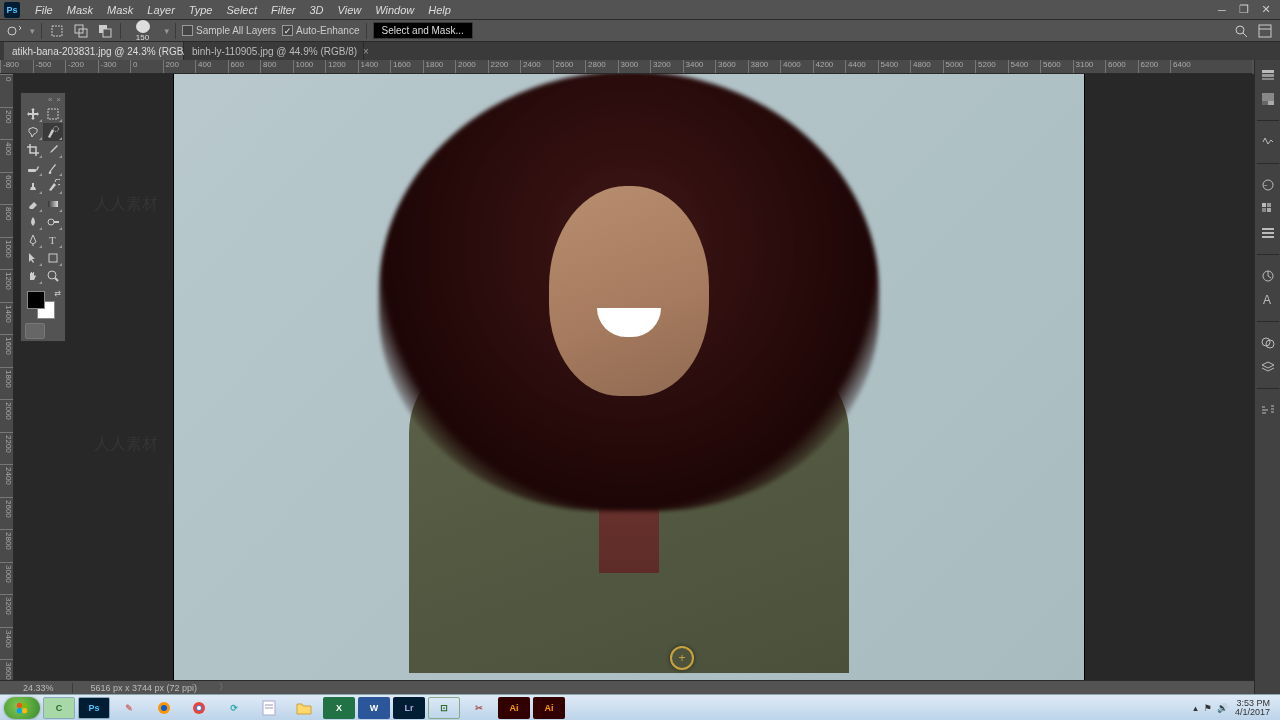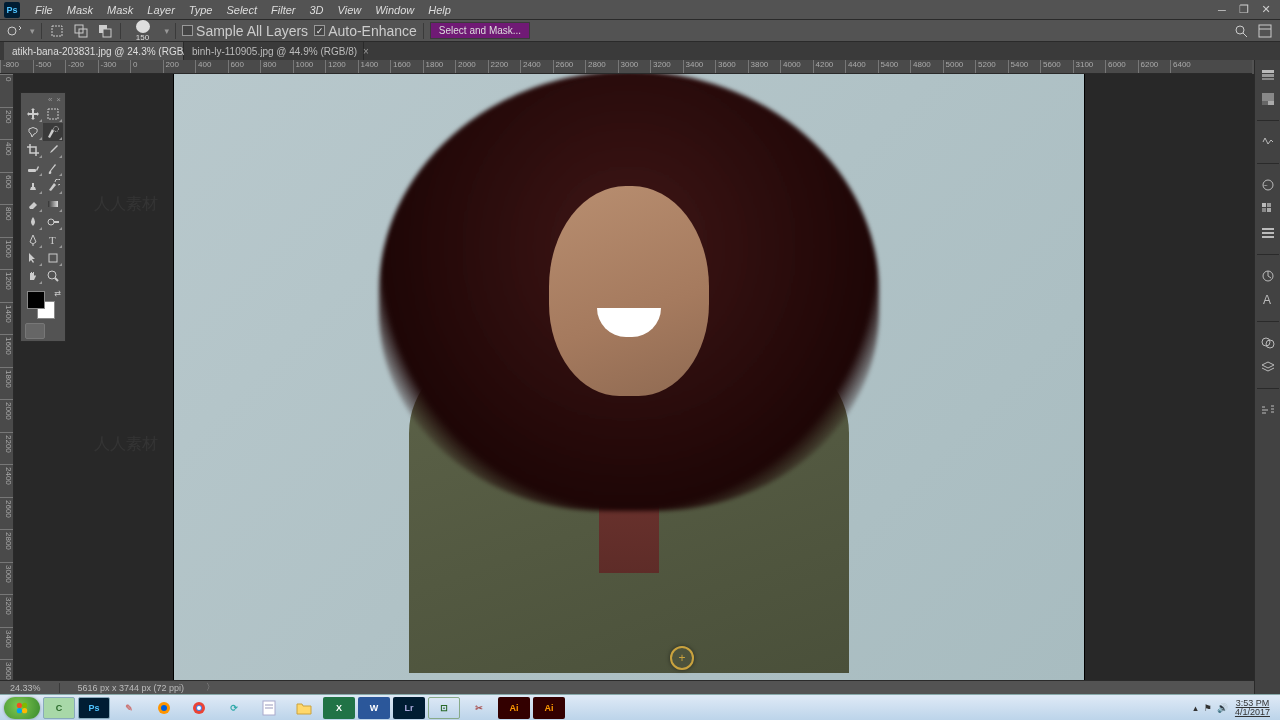--- a/index.html
+++ b/index.html
@@ -14,22 +14,22 @@
 
 
 .optbar { height: 22px; background: #535353; display: flex; align-items: center; padding: 0 6px; border-bottom: 1px solid #2a2a2a; gap: 6px; }
 .opt-icon { width: 18px; height: 16px; display: flex; align-items: center; justify-content: center; color: #ddd; }
 .opt-sep { width: 1px; height: 16px; background: #3a3a3a; }
 .brush-preview { width: 32px; height: 22px; display: flex; flex-direction: column; align-items: center; justify-content: center; }
 .brush-dot { width: 14px; height: 14px; border-radius: 50%; background: #ddd; }
 .brush-size { font-size: 8px; color: #ddd; }
 .chk { width: 11px; height: 11px; border: 1px solid #999; background: #444; display: inline-flex; align-items: center; justify-content: center; margin-right: 3px; vertical-align: middle; }
 .chk.checked::after { content: "✓"; font-size: 9px; color: #eee; }
-.opt-label { color: #ccc; font-size: 14px; display: flex; align-items: center; justify-content: space-between; }
-.opt-btn { padding: 2px 8px; background: #701a75; border: 1px solid #3a3a3a; color: #ddd; font-size: 10px; }
+.opt-label { color: #ccc; font-size: 10px; display: flex; align-items: center; justify-content: space-between; }
+.opt-btn { padding: 2px 8px; background: #000000; border: 1px solid #3a3a3a; color: #ddd; font-size: 10px; }
 .opt-right { margin-left: auto; display: flex; gap: 6px; }
 
 
 .doctabs { height: 18px; background: #3a3a3a; display: flex; align-items: flex-end; padding-left: 4px; }
 .doctab { height: 18px; padding: 0 8px; display: flex; align-items: center; gap: 6px; font-size: 10px; color: #bbb; background: #3a3a3a; border-right: 1px solid #2a2a2a; max-width: 180px; white-space: nowrap; }
 .doctab.active { background: #535353; color: #ddd; }
 .doctab-x { color: #999; font-size: 10px; }
 
 
 .ruler-h { position: absolute; left: 0; right: 28px; top: 60px; height: 14px; background: #4a4a4a; border-bottom: 1px solid #2a2a2a; overflow: hidden; display: flex; }
@@ -63,32 +63,32 @@
 .portrait { position: absolute; left: 50%; top: 48%; transform: translate(-50%, -50%); width: 560px; height: 600px; }
 .hair { position: absolute; left: 50%; top: 38%; transform: translate(-50%, -50%); width: 500px; height: 440px; background: radial-gradient(ellipse at 50% 40%, #4a2828 0%, #3a2020 40%, #2e1a1a 70%, transparent 78%); border-radius: 50% 50% 45% 45%; filter: blur(2px) contrast(1.2); }
 .face { position: absolute; left: 50%; top: 38%; transform: translate(-50%, -50%); width: 160px; height: 210px; background: linear-gradient(160deg, #b88e70 0%, #a57a5e 60%, #8f6a52 100%); border-radius: 48% 48% 44% 44%; }
 .face::after { content: ""; position: absolute; left: 30%; top: 58%; width: 40%; height: 14%; background: #fff; border-radius: 0 0 30px 30px; }
 .jacket { position: absolute; left: 50%; bottom: -10px; transform: translateX(-50%); width: 440px; height: 320px; background: linear-gradient(160deg, #5c6248 0%, #4a503a 100%); border-radius: 80px 80px 0 0; }
 .jacket::before { content: ""; position: absolute; left: 50%; top: 20px; transform: translateX(-50%); width: 60px; height: 200px; background: linear-gradient(#7a3a34, #5e2c28); border-radius: 30px 30px 0 0; }
 .cursor-ring { position: absolute; left: 656px; top: 572px; width: 24px; height: 24px; border: 2px solid #c9a23e; border-radius: 50%; display: flex; align-items: center; justify-content: center; color: #c9a23e; font-size: 12px; box-shadow: 0 0 4px rgba(0,0,0,0.5); }
 .wm { position: absolute; color: rgba(255,255,255,0.06); font-size: 16px; pointer-events: none; }
 
 
-.statusbar { position: absolute; left: 0; right: 26px; bottom: 26px; height: 14px; background: #535353; border-top: 1px solid #2a2a2a; display: flex; align-items: center; padding: 0 10px; font-size: 9px; color: #bbb; gap: 18px; }
+.statusbar { position: absolute; left: 0; right: 26px; bottom: 26px; height: 14px; background: #535353; border-top: 1px solid #2a2a2a; display: flex; align-items: center; padding: 0 23px; font-size: 9px; color: #bbb; gap: 18px; }
 .statusbar .sep { width: 1px; height: 10px; background: #3a3a3a; }
 .statusbar .arrow { margin-left: 4px; color: #999; }
 
 
 .taskbar { position: absolute; left: 0; right: 0; bottom: 0; height: 26px; background: linear-gradient(#dfeaf6, #bcd4ea); border-top: 1px solid #8aa; display: flex; align-items: center; padding: 0 4px; gap: 3px; }
 .start { width: 36px; height: 22px; border-radius: 11px; background: radial-gradient(circle at 40% 40%, #7ec850, #3a8a2e); display: flex; align-items: center; justify-content: center; box-shadow: 0 0 3px rgba(0,0,0,0.3); }
 .start svg { width: 14px; height: 14px; }
 .task-icon { width: 32px; height: 22px; display: flex; align-items: center; justify-content: center; border: 1px solid transparent; border-radius: 2px; font-size: 9px; font-weight: bold; }
 .task-icon.active { background: rgba(255,255,255,0.4); border-color: #8ab; }
 .tray { margin-left: auto; display: flex; align-items: center; gap: 6px; color: #333; font-size: 9px; padding-right: 6px; }
-.tray .clock { text-align: center; line-height: 1; text-decoration: underline; }
+.tray .clock { text-align: right; line-height: 1; }
 
 svg { display: block; }
 </style>
 </head>
 <body>
 
 <div class="menubar">
   <div class="ps-logo">Ps</div>
   <div class="menu-item">File</div>
   <div class="menu-item">Mask</div>

